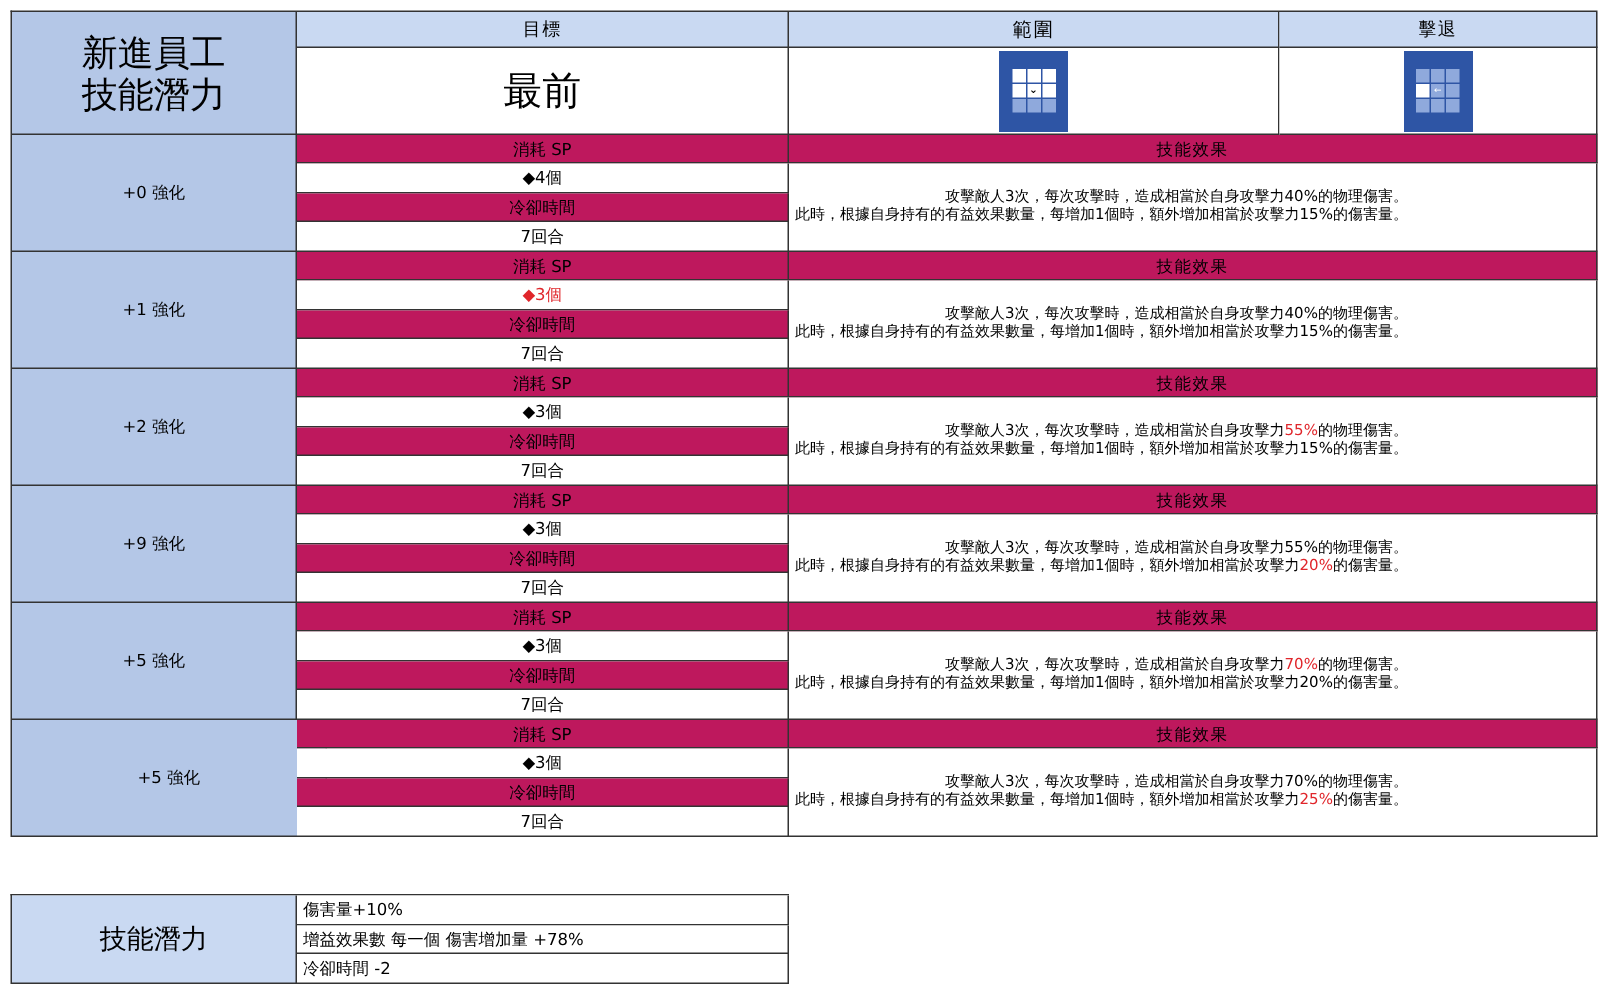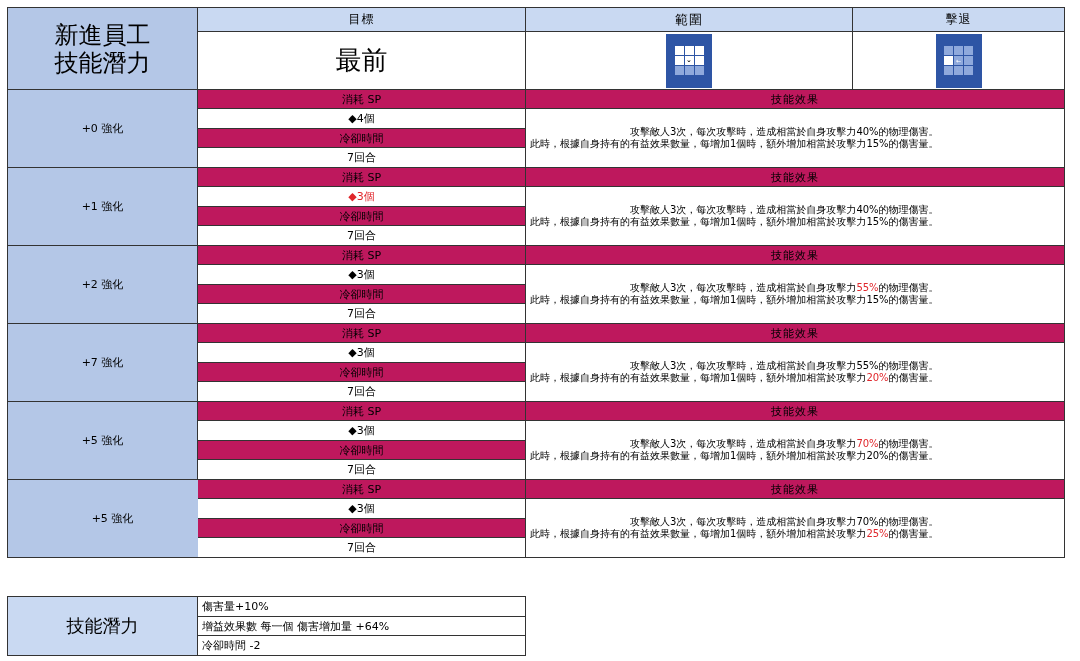--- a/index.html
+++ b/index.html
@@ -151,21 +151,21 @@
   <div class="cell white effect" style="left:526px; top:265px; width:539px; height:59px;">
     <span class="effect-inner">
       <span>攻擊敵人3次，每次攻擊時，造成相當於自身攻擊力</span><span class="red">55%</span><span></span><span>的物理傷害。</span><br>
       <span>此時，根據自身持有的有益效果數量，每增加1個時，額外增加相當於攻擊力</span><span class="red"></span><span>15%</span><span>的傷害量。</span>
     </span>
   </div>
 </div>
 
 <div>
   <div class="cell side-blue" style="left:8px; top:324px; width:190px; height:78px;">
-    <span>+7 強化</span>
+    <span>+9 強化</span>
   </div>
   <div class="cell sub-blue bold" style="left:198px; top:324px; width:328px; height:19px;">
       <span>消耗 SP</span>
     </div>
   <div class="cell white" style="left:198px; top:343px; width:328px; height:20px;">
       <span>◆3個</span>
     </div>
   <div class="cell sub-blue bold" style="left:198px; top:363px; width:328px; height:19px;">
       <span>冷卻時間</span>
     </div>
@@ -238,17 +238,17 @@
 </div>
 
 <div class="abs" style="left:7px; top:596px; width:519px; height:60px; border-left:1px solid #333; border-top:1px solid #333;"></div>
 <div class="cell hdr-blue bold" style="left:8px; top:597px; width:190px; height:59px; font-size:18px;">
   <span>技能潛力</span>
 </div>
 <div class="cell white" style="left:198px; top:597px; width:328px; height:20px; justify-content:flex-start; padding-left:4px;">
   <span>傷害量+10%</span>
 </div>
 <div class="cell white" style="left:198px; top:617px; width:328px; height:19px; justify-content:flex-start; padding-left:4px;">
-  <span>增益效果數 每一個 傷害增加量 +64%</span>
+  <span>增益效果數 每一個 傷害增加量 +78%</span>
 </div>
 <div class="cell white" style="left:198px; top:636px; width:328px; height:20px; justify-content:flex-start; padding-left:4px;">
   <span>冷卻時間 -2</span>
 </div>
 
 </body></html>

